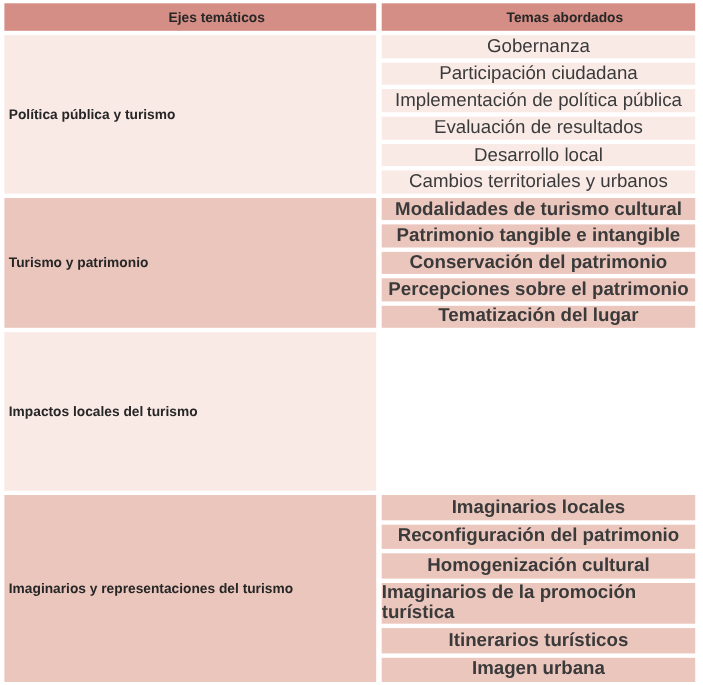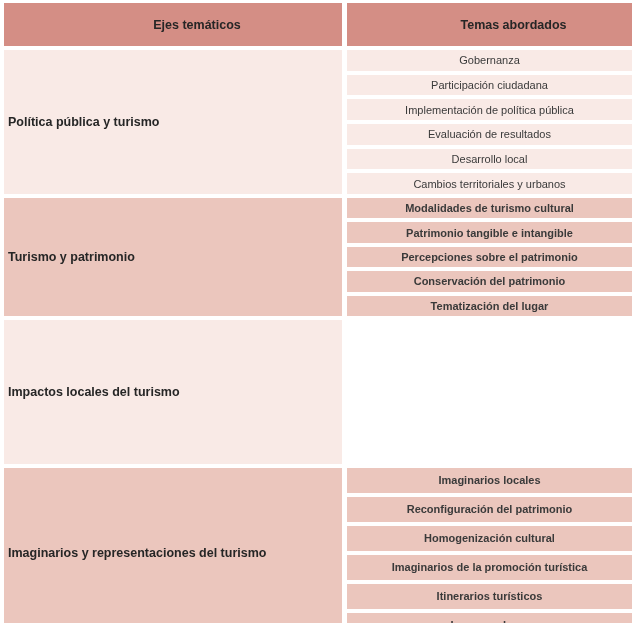--- a/index.html
+++ b/index.html
@@ -26,21 +26,21 @@
   }
   .tr {
     display: flex;
     gap: 5px;
     margin-bottom: 4px;
   }
   .tr:last-child { margin-bottom: 0; }
   .col-left  { width: 338px; flex: 0 0 338px; }
   .col-right { width: 285px; flex: 0 0 285px; }
   .hcell {
-    height: 43px;
+    height: 25px;
     background: var(--header-bg);
     display: flex; align-items: center; justify-content: center;
     font-weight: bold;
     font-size: 12.5px;
     color: var(--header-text);
     padding-left: 48px;
   }
   .axis-cell {
     display: flex; align-items: center;
     padding-left: 4px;
@@ -49,21 +49,21 @@
     color: var(--axis-text);
     line-height: 1.15;
   }
   .topics {
     display: flex; flex-direction: column;
     gap: 4px;
   }
   .topic {
     flex: 1;
     display: flex; align-items: center; justify-content: center;
-    font-size: 11px;
+    font-size: 17px;
     color: var(--topic-text);
     text-align: left;
     line-height: 1.1;
   }
   .g6 { height: 144px; }
   .g5 { height: 118px; }
   .g7 { height: 170px; }
   .light  { background: var(--light-bg); }
   .medium { background: var(--medium-bg); font-weight: bold; }
 </style>
@@ -87,22 +87,22 @@
       <div class="topic light">Desarrollo local</div>
       <div class="topic light">Cambios territoriales y urbanos</div>
     </div>
   </div>
 
   <div class="tr g5">
     <div class="axis-cell col-left medium">Turismo y patrimonio</div>
     <div class="topics col-right">
       <div class="topic medium">Modalidades de turismo cultural</div>
       <div class="topic medium">Patrimonio tangible e intangible</div>
+      <div class="topic medium">Conservación del patrimonio</div>
       <div class="topic medium">Percepciones sobre el patrimonio</div>
-      <div class="topic medium">Conservación del patrimonio</div>
       <div class="topic medium">Tematización del lugar</div>
     </div>
   </div>
 
   <div class="tr g6">
     <div class="axis-cell col-left light">Impactos locales del turismo</div>
   </div>
 
   <div class="tr g7">
     <div class="axis-cell col-left medium">Imaginarios y representaciones del turismo</div>

